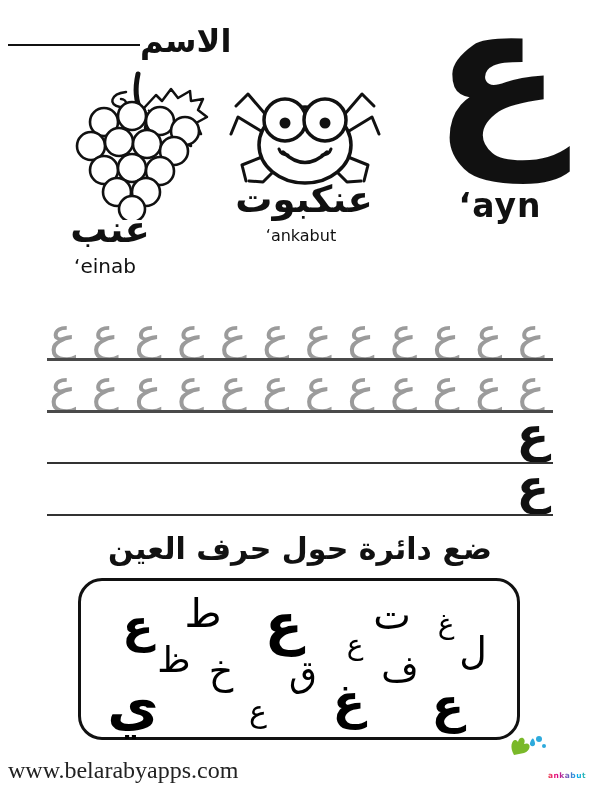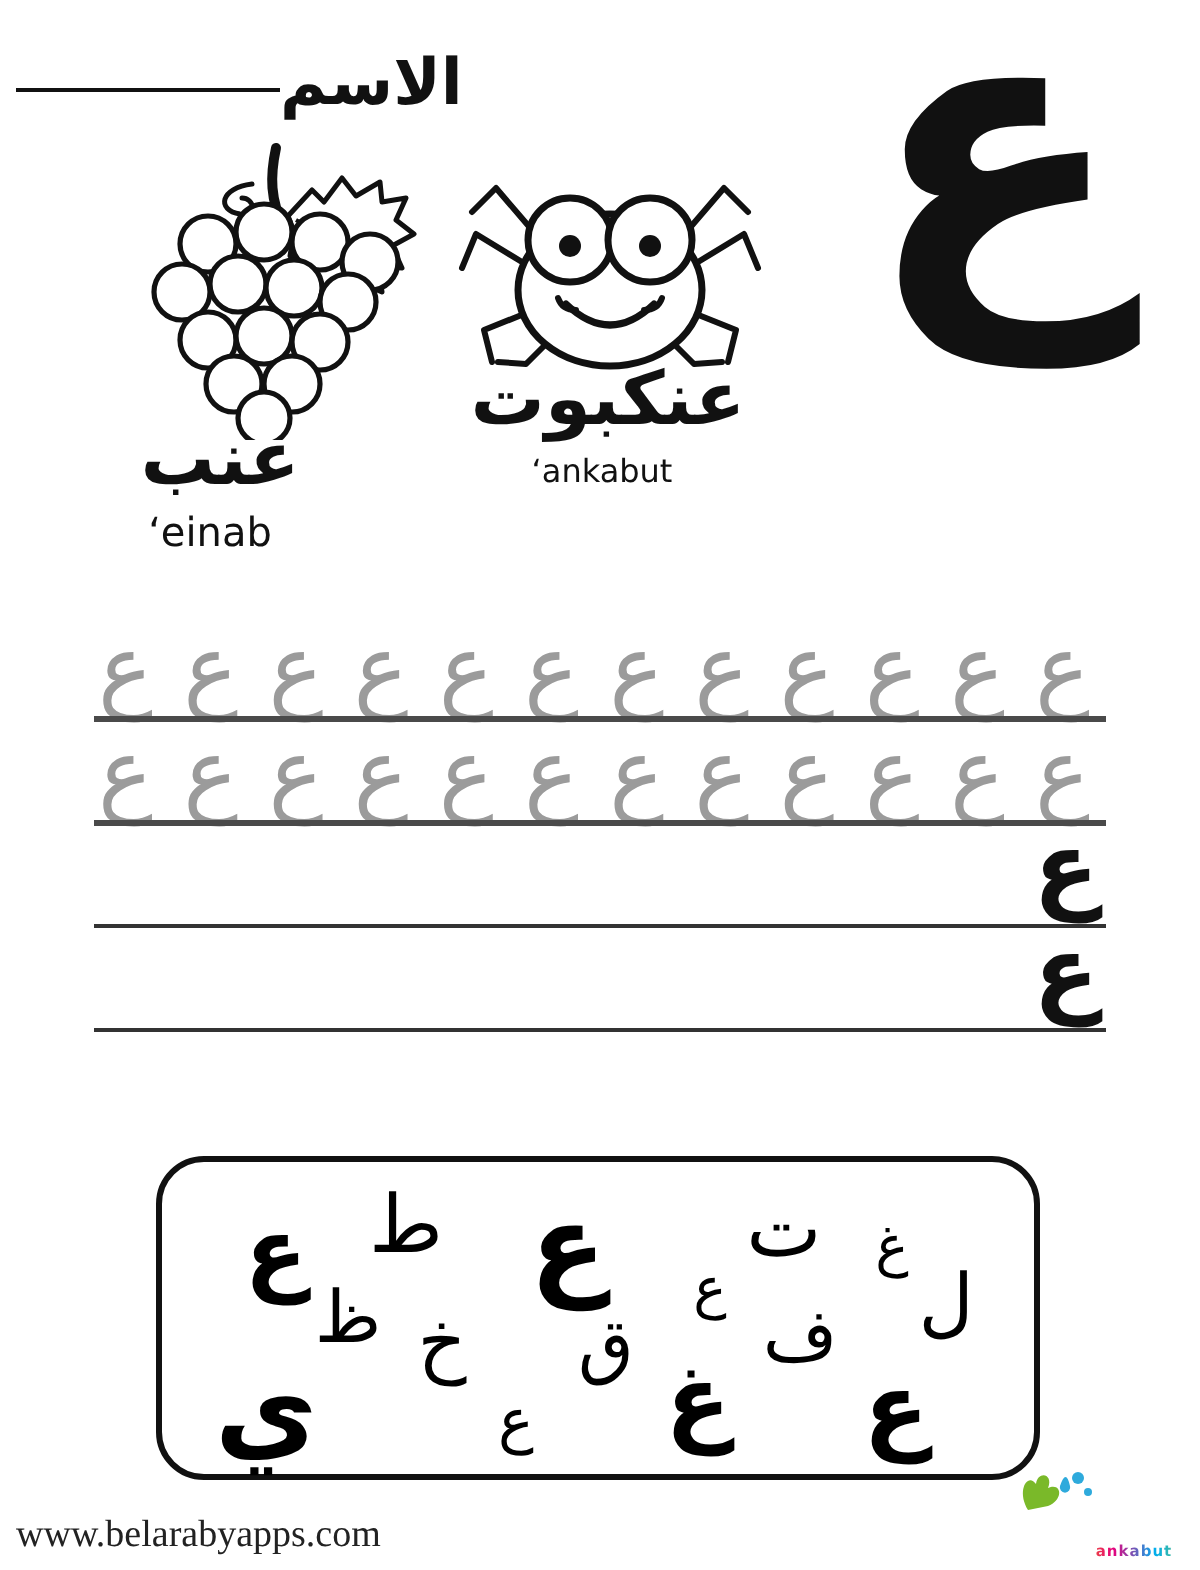--- a/index.html
+++ b/index.html
@@ -46,41 +46,42 @@
   .wletter-2 { top:462px; }
 
   
   .instruction { position:absolute; left:100px; top:531px; width:400px; text-align:center;
                  font-size:30px; font-weight:bold; direction:rtl; }
   .circle-box { position:absolute; left:78px; top:578px; width:442px; height:162px;
                 border:3px solid #111; border-radius:24px; }
   .circle-box span { position:absolute; line-height:1; transform:translate(-50%,-55%); color:#000; }
 
   
-  .footer-url { position:absolute; left:8px; top:757px; font-family:"Liberation Serif", serif; font-size:19px; color:#222; }
+  .footer-url { position:absolute; left:8px; top:757px; font-family:"Liberation Serif", serif; font-size:24px; color:#222; }
   .logo { position:absolute; left:506px; top:731px; width:92px; height:54px; }
   .logo-splash { position:absolute; left:0; top:2px; }
   .logo-text { position:absolute; left:10px; top:16px; width:82px; text-align:center; direction:rtl;
                font-size:24px; font-weight:bold; line-height:1;
                background:linear-gradient(90deg,#e6007e 0%,#f39200 15%,#00aeef 32%,#e30613 50%,#8dc63f 68%,#00b1eb 84%,#ffde00 100%);
                -webkit-background-clip:text; background-clip:text; color:transparent; }
   .logo-sub { position:absolute; left:30px; top:40px; width:62px; text-align:center;
               font-size:7.5px; font-weight:bold; letter-spacing:0.5px;
               background:linear-gradient(90deg,#f39200,#e6007e,#00aeef,#8dc63f);
               -webkit-background-clip:text; background-clip:text; color:transparent; }
 </style>
 </head>
 <body>
 
 <div class="page">
 
   <span class="name-label">الاسم</span>
   <span class="name-line"></span>
 
   <div class="big-letter">ع</div>
+  <div class="big-translit">‘ayn</div>
 
   <svg class="grapes-svg" width="165" height="152" viewBox="0 0 165 152" fill="none">
     <path d="M88,6 C85,20 85,32 92,46" stroke="#111" stroke-width="5" stroke-linecap="round"></path>
     <path d="M76,24 C60,26 58,37 70,39 C79,40 77,31 71,31" stroke="#111" stroke-width="2.5" fill="none" stroke-linecap="round"></path>
     <path d="M94,40 L106,27 L112,33 L121,21 L128,30 L140,23 L141,33 L153,31 L148,42 L157,49 L146,55 L151,66 L139,65 L141,78 L129,73 L127,87 L117,77 L106,84 L105,68 L95,60 L97,48 Z" stroke="#111" stroke-width="2.5" fill="#fff" stroke-linejoin="round"></path>
     <path d="M98,42 L133,62" stroke="#111" stroke-width="2"></path>
     <g stroke="#111" stroke-width="2.6" fill="#fff">
       <circle cx="54" cy="54" r="14"></circle>
         <circle cx="82" cy="48" r="14"></circle>
         <circle cx="110" cy="53" r="14"></circle>
@@ -152,20 +153,21 @@
       <span>ع</span>
       <span>ع</span>
     </div>
   <div class="trace-line tline-2"></div>
 
   <span class="write-letter wletter-1">ع</span>
   <div class="write-line wline-1"></div>
   <span class="write-letter wletter-2">ع</span>
   <div class="write-line wline-2"></div>
 
+  <div class="instruction">ضع دائرة حول حرف العين</div>
   <div class="circle-box">
       <span style="left: 57px; top: 47px; font-size: 46px; font-weight: bold;">ع</span>
       <span style="left: 122px; top: 34px; font-size: 40px;">ط</span>
       <span style="left: 203px; top: 46px; font-size: 56px; font-weight: bold;">ع</span>
       <span style="left: 274px; top: 65px; font-size: 28px;">ع</span>
       <span style="left: 311px; top: 36px; font-size: 40px;">ت</span>
       <span style="left: 365px; top: 44px; font-size: 28px;">غ</span>
       <span style="left: 392px; top: 72px; font-size: 38px;">ل</span>
       <span style="left: 93px; top: 81px; font-size: 36px;">ظ</span>
       <span style="left: 140px; top: 92px; font-size: 38px;">خ</span>

